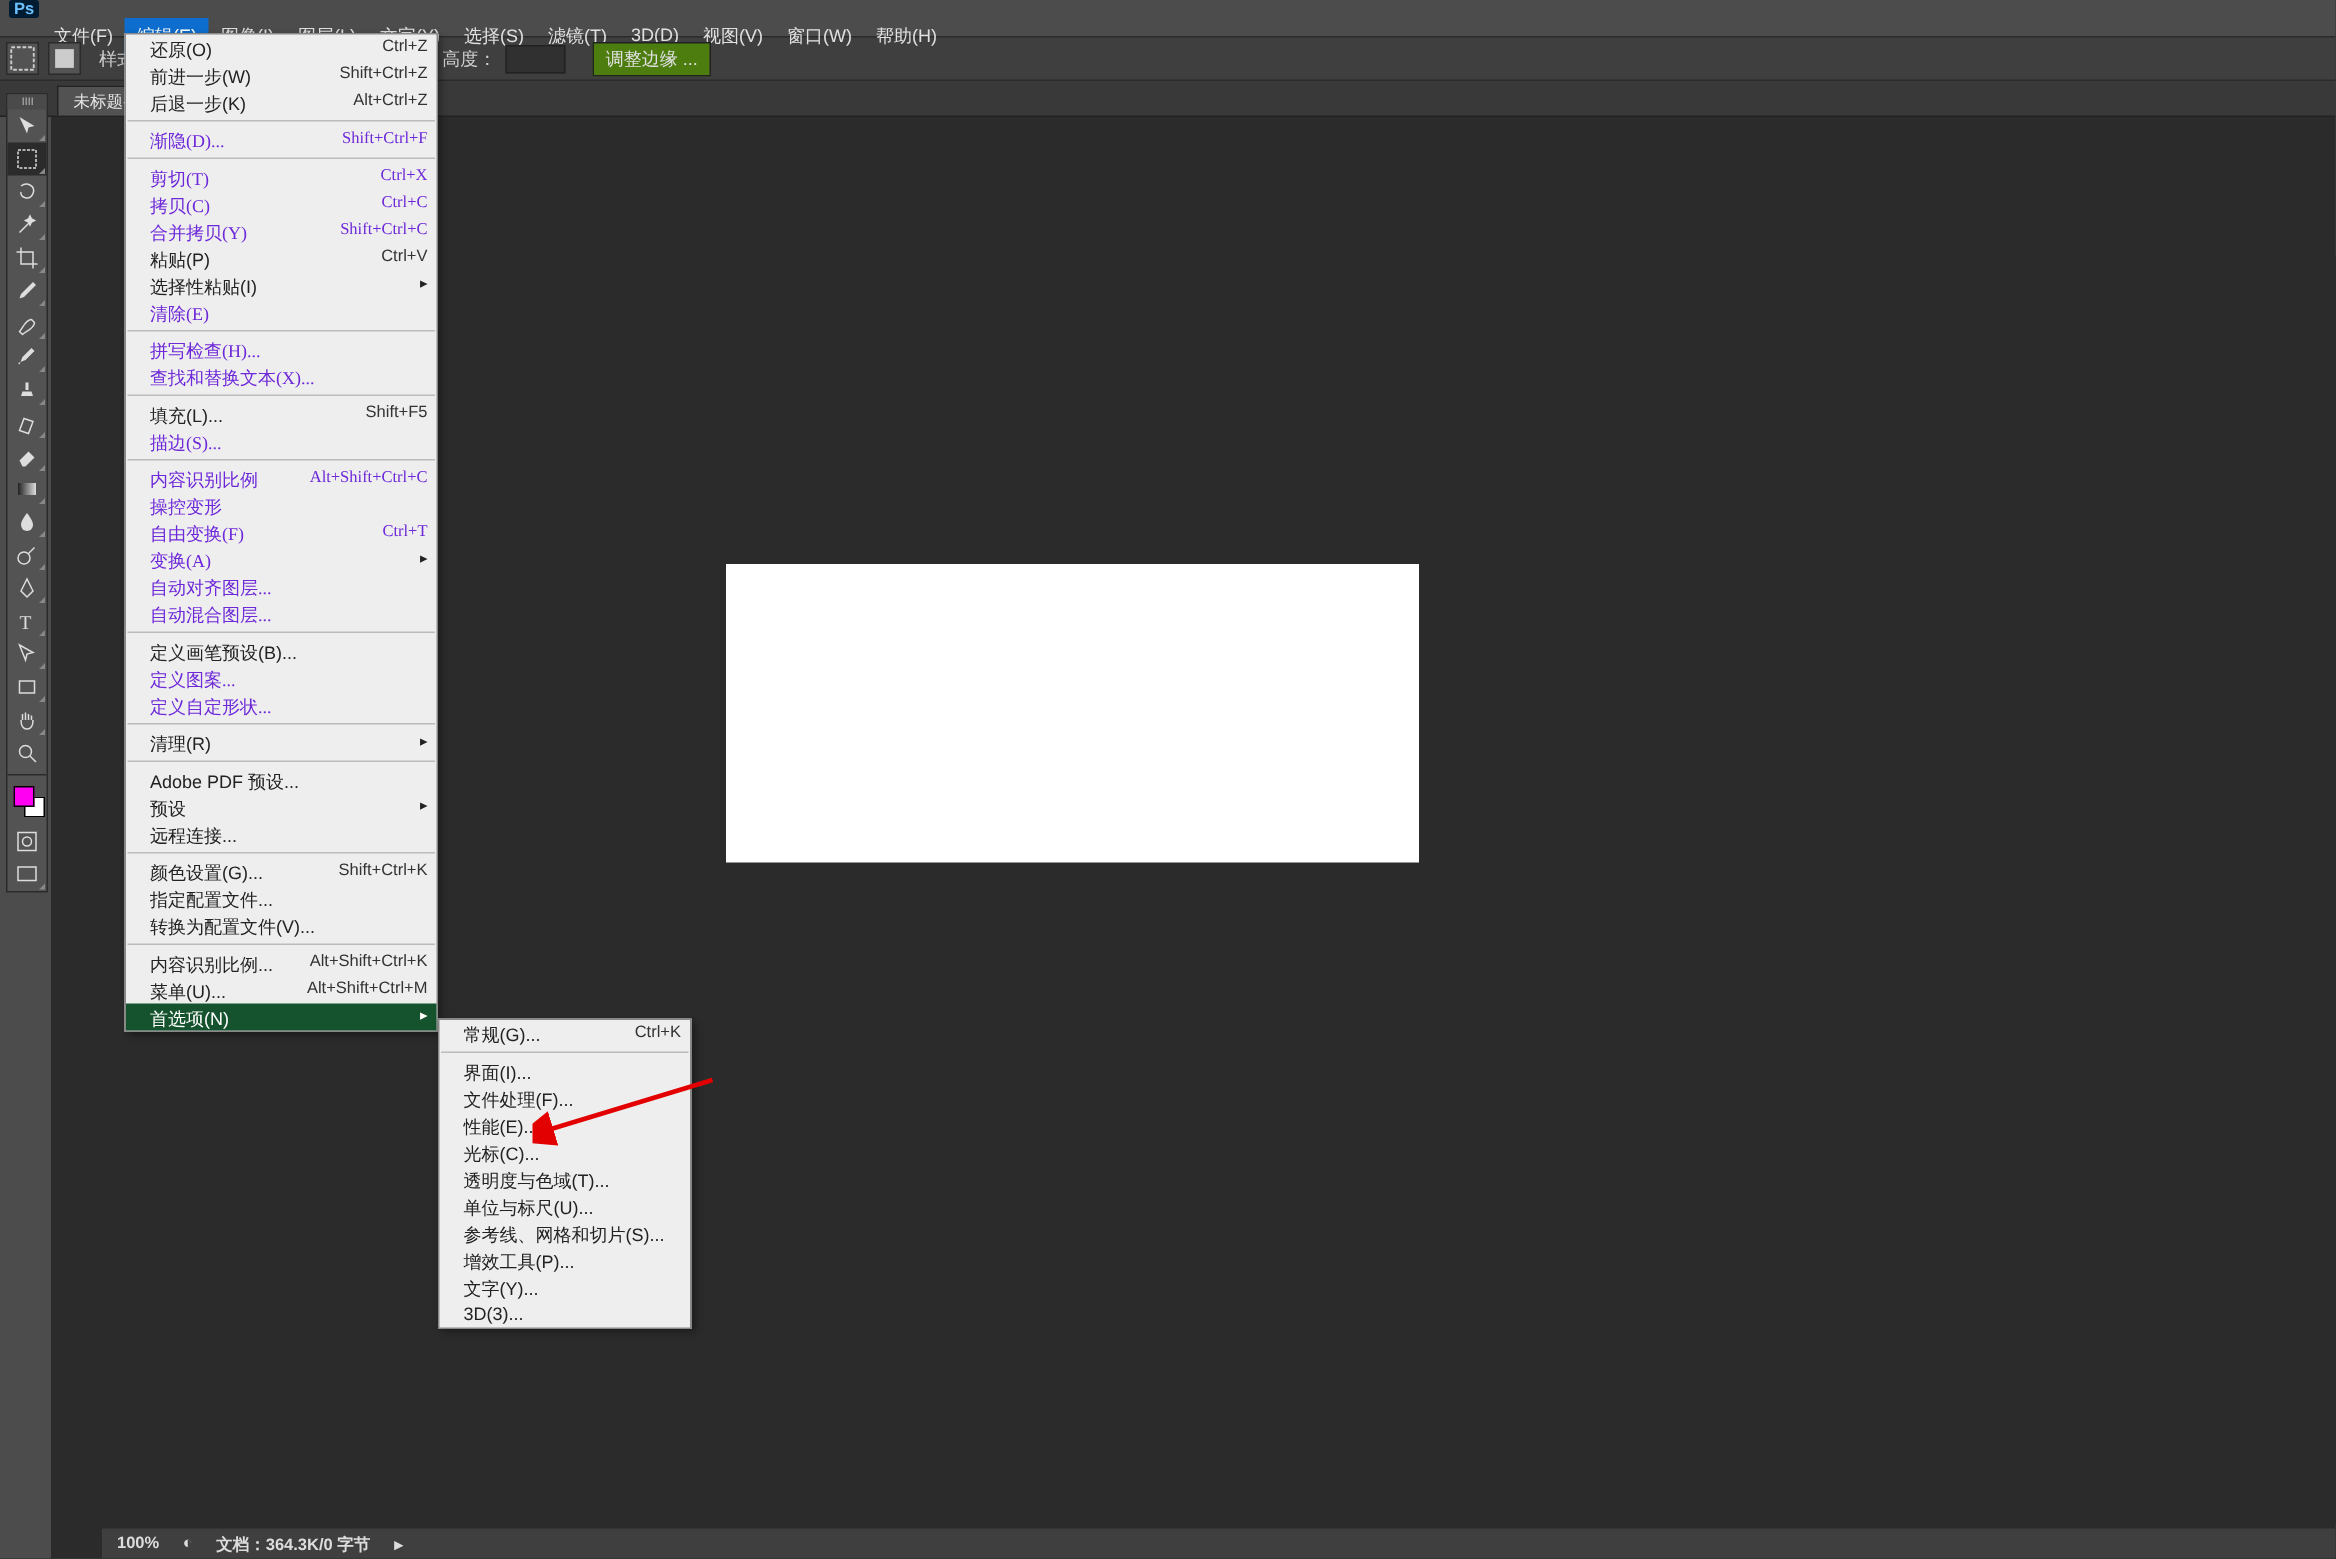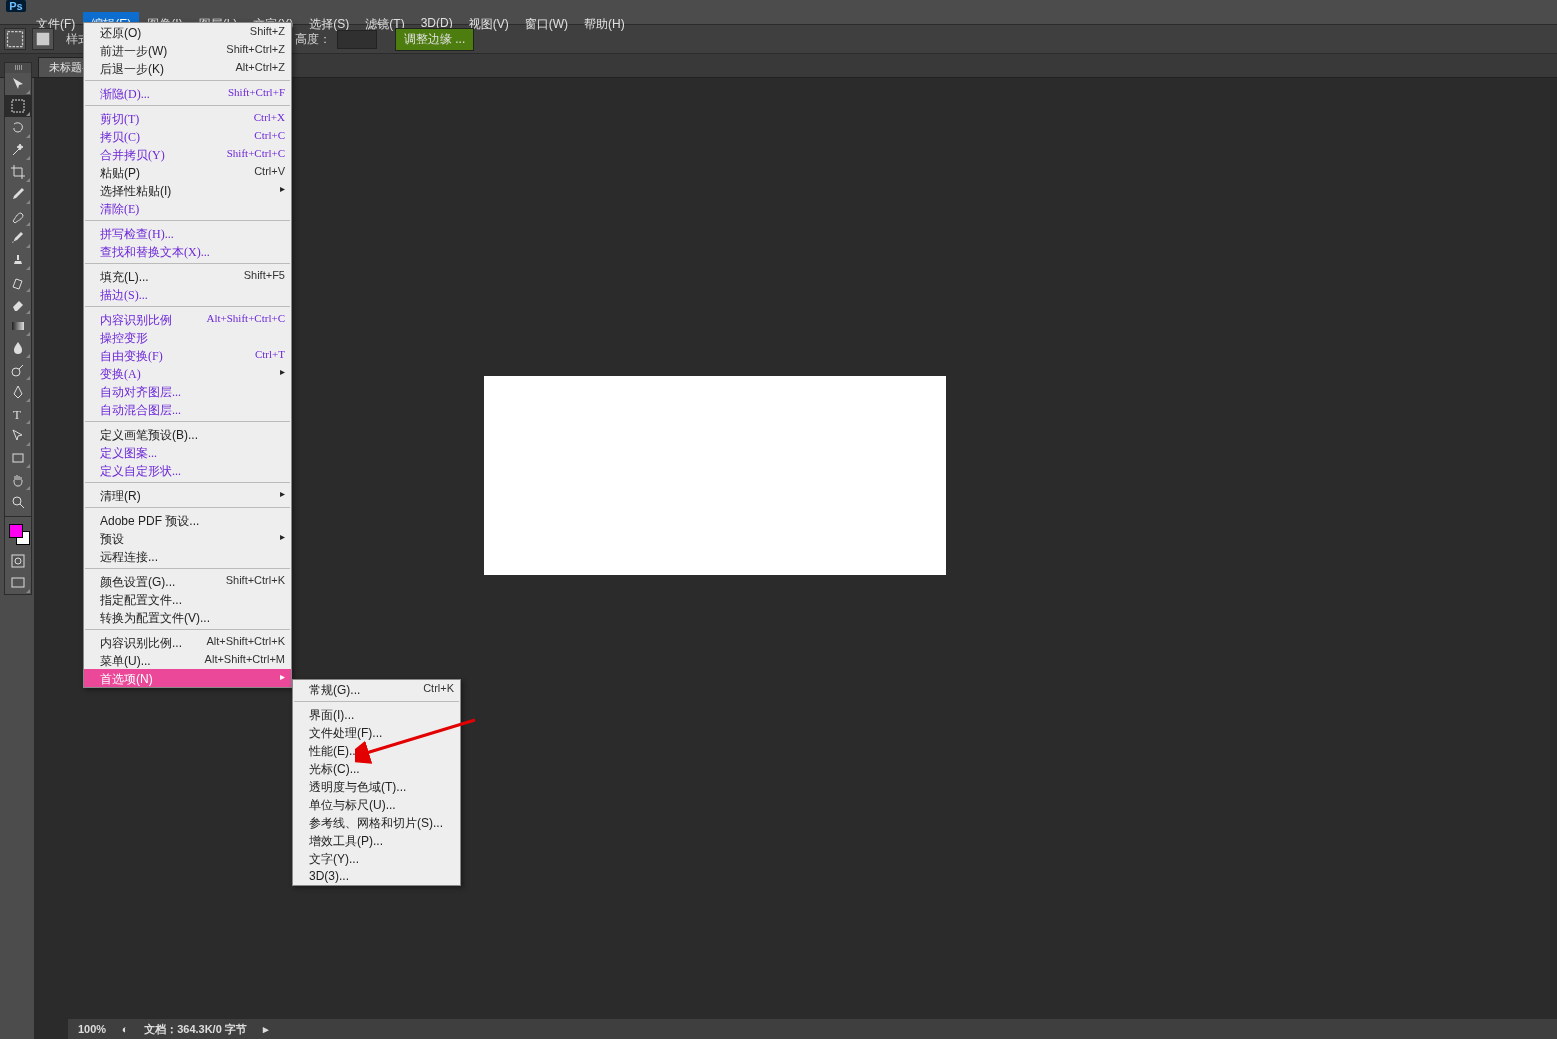--- a/index.html
+++ b/index.html
@@ -32,21 +32,21 @@
 .canvas { position:absolute; left:450px; top:298px; width:462px; height:199px; background:#fff; }
 .status-bar { position:absolute; bottom:0; left:34px; right:0; height:20px; background:#3f3f3f; display:flex; align-items:center; font-size:11px; color:#ddd; padding-left:10px; gap:12px; }
 .status-sep { width:14px; height:14px; display:inline-flex; align-items:center; justify-content:center; }
 .dropdown { position:absolute; background:#eee; color:#222; border:1px solid #888; box-shadow:2px 2px 5px rgba(0,0,0,.4); font-size:12px; }
 .dd1 { left:83px; top:22px; width:209px; }
 .dd2 { left:292px; top:679px; width:169px; }
 .dd-row { display:flex; align-items:flex-start; padding:2px 6px 2px 16px; height:18px; white-space:nowrap; position:relative; }
 .dd-row .lbl { flex:1; }
 .dd-row .key { color:#333; font-size:11px; }
 .dd-row.disabled .lbl, .dd-row.disabled .key { color:#6d28d9;font-family:Liberation Serif, serif; }
-.dd-row.hi { background:#ec4899; color:#fff; }
+.dd-row.hi { background:#14532d; color:#fff; }
 .dd-row.sub::after { content:"▸"; margin-left:6px; font-size:10px; }
 .dd-sep { height:1px; background:#bbb; margin:3px 1px; }
 .arrow { position:absolute; left:355px; top:714px; pointer-events:none; }
 </style>
 </head>
 <body>
 
 <div class="menubar">
   <div class="ps-logo">Ps</div>
   <div id="menubar-items" style="display: flex; margin-left: 28px;">
@@ -248,21 +248,21 @@
     <span>100%</span>
     <span class="status-sep">◐</span>
     <span>文档：364.3K/0 字节</span>
     <span class="status-sep">▸</span>
   </div>
 </div>
 
 <div class="dropdown dd1" id="edit-menu">
     <div class="dd-row">
       <span class="lbl">还原(O)</span>
-      <span class="key">Shift+Z</span>
+      <span class="key">Ctrl+Z</span>
     </div>
     <div class="dd-row">
       <span class="lbl">前进一步(W)</span>
       <span class="key">Shift+Ctrl+Z</span>
     </div>
     <div class="dd-row">
       <span class="lbl">后退一步(K)</span>
       <span class="key">Alt+Ctrl+Z</span>
     </div>
     <div class="dd-sep"></div>

